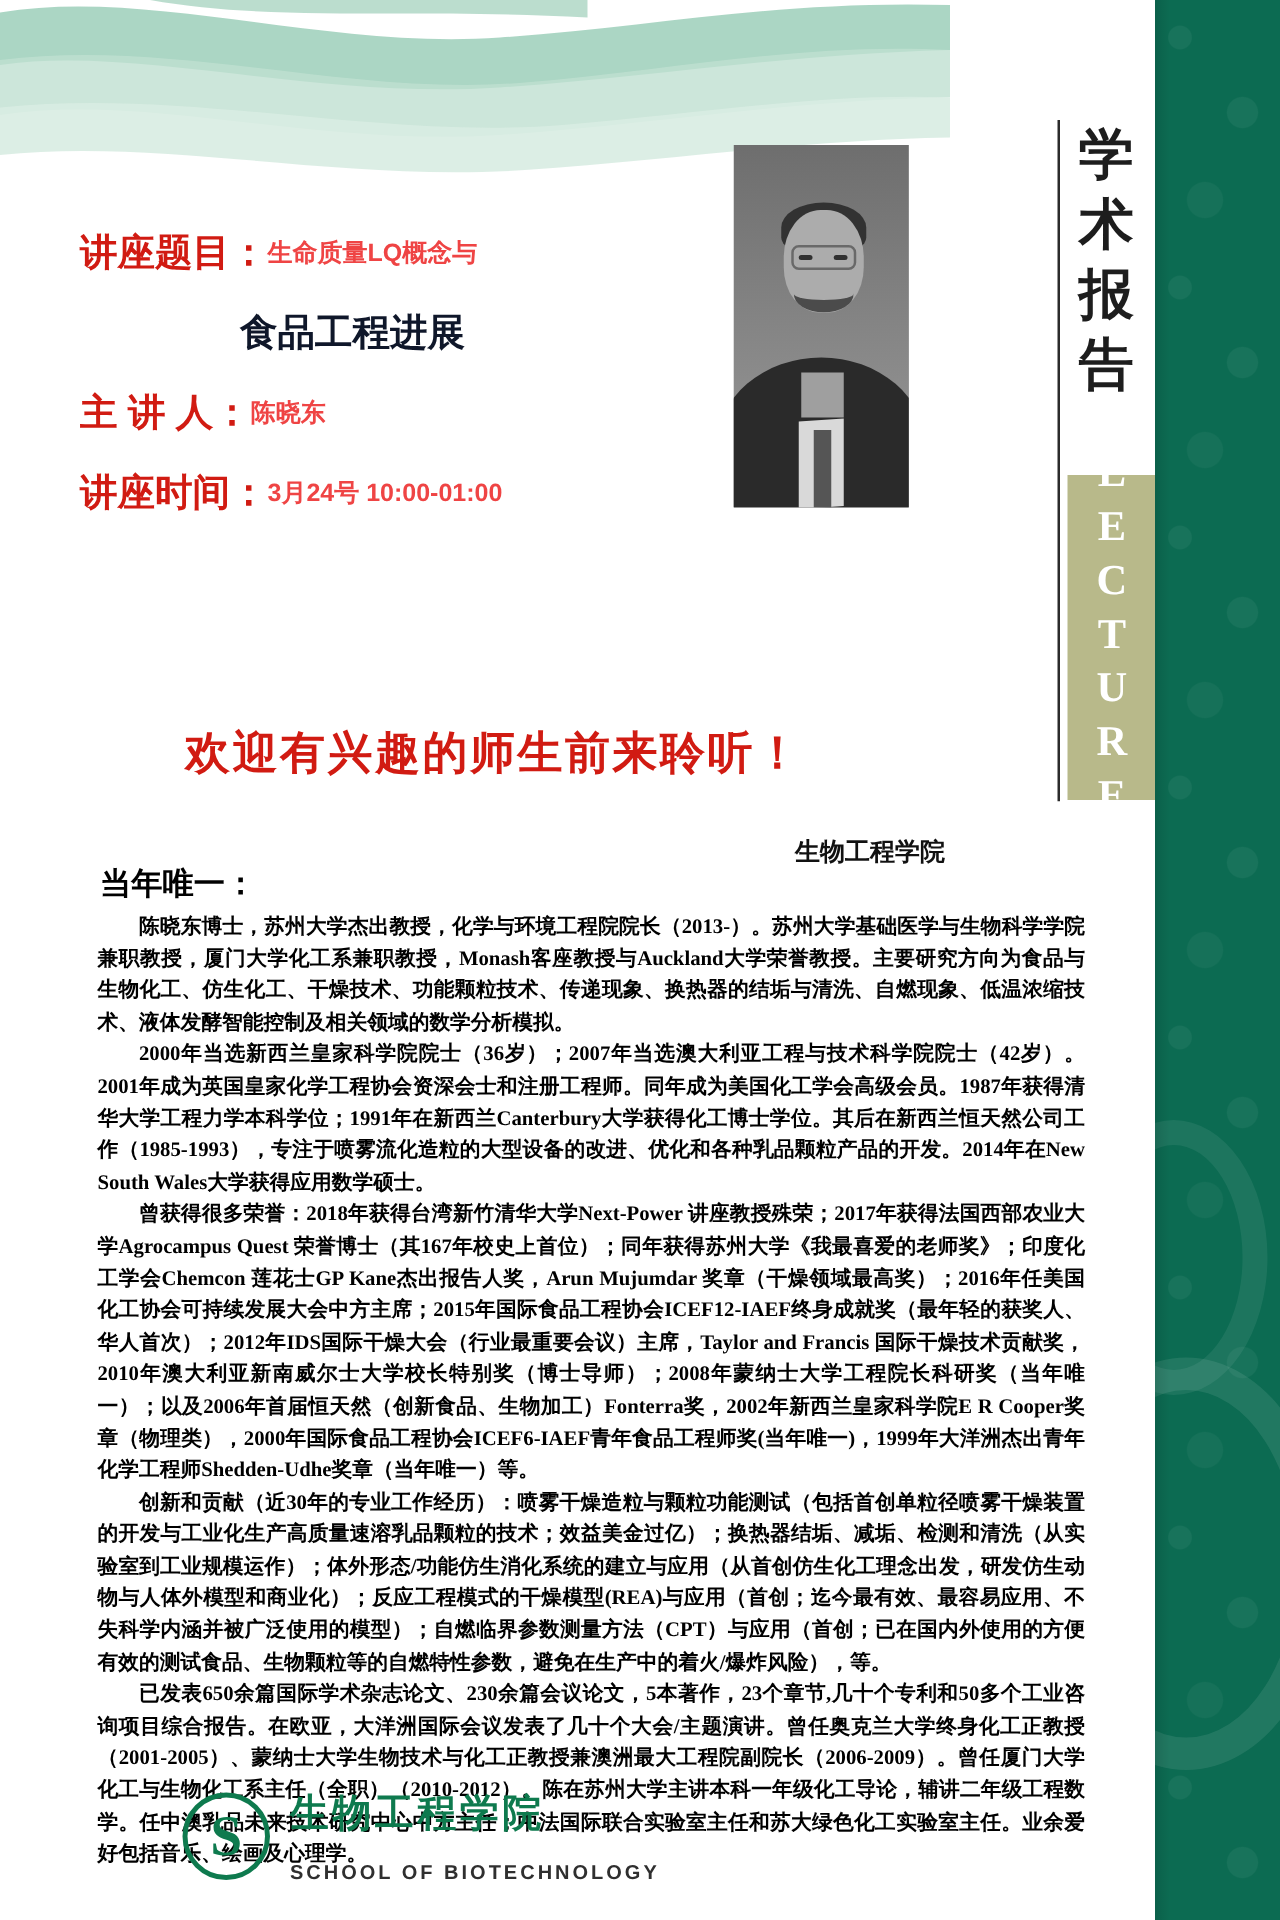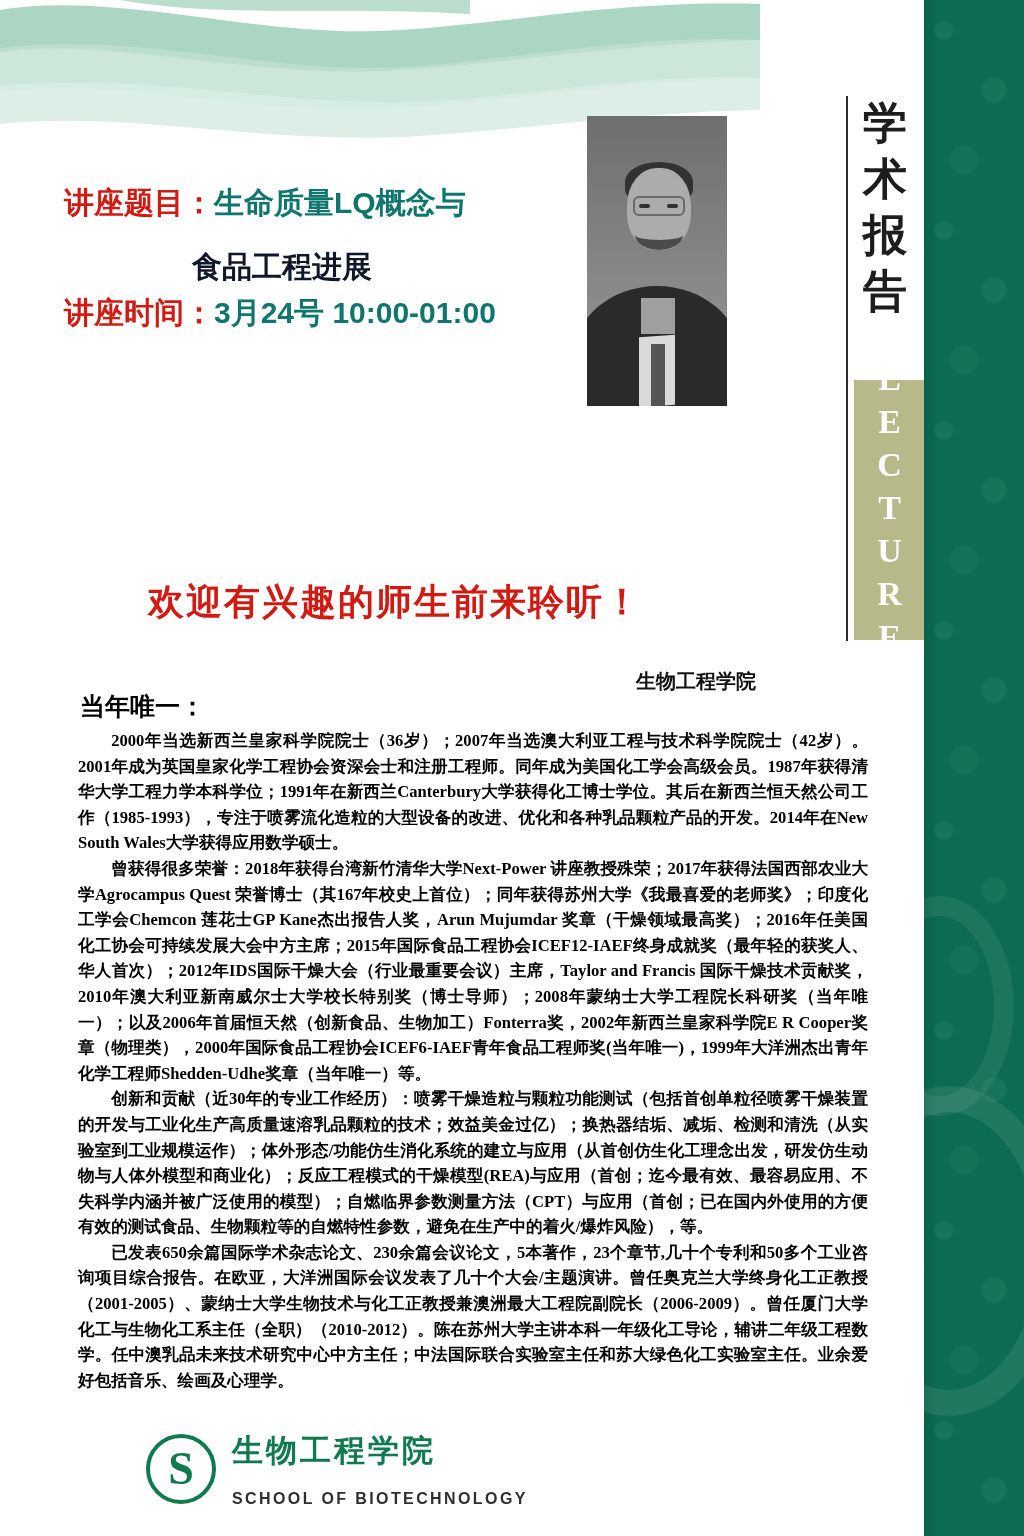--- a/index.html
+++ b/index.html
@@ -118,21 +118,21 @@
   }
 
   
   .info { position:absolute; left:64px; top:180px; width:520px; }
   .info-row { display:flex; align-items:flex-start; margin-bottom:18px;text-align:center; }
   .info-label {
     color:#d11b12; font-weight:bold; font-size:30px; line-height:46px;
     white-space:nowrap;
   }
   .info-value {
-    color:#0f766e; font-weight:bold; font-size:30px; line-height:46px;
+    color:#ef4444; font-weight:bold; font-size:20px; line-height:46px;
   }
   .title-line2 { color:#0f172a; font-weight:bold; font-size:30px; line-height:46px; margin-left:128px; }
 
   .welcome {
     position:absolute; left:112px; top:578px;
     color:#d11b12; font-weight:bold; font-size:36px; letter-spacing:2px;margin-left:36px;
   }
 
   .dept {
     position:absolute; left:636px; top:668px;
@@ -218,33 +218,38 @@
 </div>
 
 <div class="info">
 
   <div class="info-row">
     <span class="info-label">讲座题目：</span>
     <span class="info-value">生命质量LQ概念与</span>
   </div>
   <div class="title-line2">食品工程进展</div>
 
+  <div class="info-row" style="margin-top:18px">
+    <span class="info-label">主 讲 人：</span>
+    <span class="info-value">陈晓东</span>
+  </div>
 
   <div class="info-row">
     <span class="info-label">讲座时间：</span>
     <span class="info-value">3月24号 10:00-01:00</span>
   </div>
 
 </div>
 
 <div class="welcome">欢迎有兴趣的师生前来聆听！</div>
 <div class="dept">生物工程学院</div>
 
 <div class="bio-head">当年唯一：</div>
 <div class="bio">
+  <p>陈晓东博士，苏州大学杰出教授，化学与环境工程院院长（2013-）。苏州大学基础医学与生物科学学院兼职教授，厦门大学化工系兼职教授，Monash客座教授与Auckland大学荣誉教授。主要研究方向为食品与生物化工、仿生化工、干燥技术、功能颗粒技术、传递现象、换热器的结垢与清洗、自燃现象、低温浓缩技术、液体发酵智能控制及相关领域的数学分析模拟。</p>
   <p>2000年当选新西兰皇家科学院院士（36岁）；2007年当选澳大利亚工程与技术科学院院士（42岁）。2001年成为英国皇家化学工程协会资深会士和注册工程师。同年成为美国化工学会高级会员。1987年获得清华大学工程力学本科学位；1991年在新西兰Canterbury大学获得化工博士学位。其后在新西兰恒天然公司工作（1985-1993），专注于喷雾流化造粒的大型设备的改进、优化和各种乳品颗粒产品的开发。2014年在New South Wales大学获得应用数学硕士。</p>
   <p>曾获得很多荣誉：2018年获得台湾新竹清华大学Next-Power 讲座教授殊荣；2017年获得法国西部农业大学Agrocampus Quest 荣誉博士（其167年校史上首位）；同年获得苏州大学《我最喜爱的老师奖》；印度化工学会Chemcon 莲花士GP Kane杰出报告人奖，Arun Mujumdar 奖章（干燥领域最高奖）；2016年任美国化工协会可持续发展大会中方主席；2015年国际食品工程协会ICEF12-IAEF终身成就奖（最年轻的获奖人、华人首次）；2012年IDS国际干燥大会（行业最重要会议）主席，Taylor and Francis 国际干燥技术贡献奖，2010年澳大利亚新南威尔士大学校长特别奖（博士导师）；2008年蒙纳士大学工程院长科研奖（当年唯一）；以及2006年首届恒天然（创新食品、生物加工）Fonterra奖，2002年新西兰皇家科学院E R Cooper奖章（物理类），2000年国际食品工程协会ICEF6-IAEF青年食品工程师奖(当年唯一)，1999年大洋洲杰出青年化学工程师Shedden-Udhe奖章（当年唯一）等。</p>
   <p>创新和贡献（近30年的专业工作经历）：喷雾干燥造粒与颗粒功能测试（包括首创单粒径喷雾干燥装置的开发与工业化生产高质量速溶乳品颗粒的技术；效益美金过亿）；换热器结垢、减垢、检测和清洗（从实验室到工业规模运作）；体外形态/功能仿生消化系统的建立与应用（从首创仿生化工理念出发，研发仿生动物与人体外模型和商业化）；反应工程模式的干燥模型(REA)与应用（首创；迄今最有效、最容易应用、不失科学内涵并被广泛使用的模型）；自燃临界参数测量方法（CPT）与应用（首创；已在国内外使用的方便有效的测试食品、生物颗粒等的自燃特性参数，避免在生产中的着火/爆炸风险），等。</p>
   <p>已发表650余篇国际学术杂志论文、230余篇会议论文，5本著作，23个章节,几十个专利和50多个工业咨询项目综合报告。在欧亚，大洋洲国际会议发表了几十个大会/主题演讲。曾任奥克兰大学终身化工正教授（2001-2005）、蒙纳士大学生物技术与化工正教授兼澳洲最大工程院副院长（2006-2009）。曾任厦门大学化工与生物化工系主任（全职）（2010-2012）。陈在苏州大学主讲本科一年级化工导论，辅讲二年级工程数学。任中澳乳品未来技术研究中心中方主任；中法国际联合实验室主任和苏大绿色化工实验室主任。业余爱好包括音乐、绘画及心理学。</p>
 </div>
 
 <div class="footer">
   <div class="logo-circle">
     <span class="s">S</span>
   </div>

